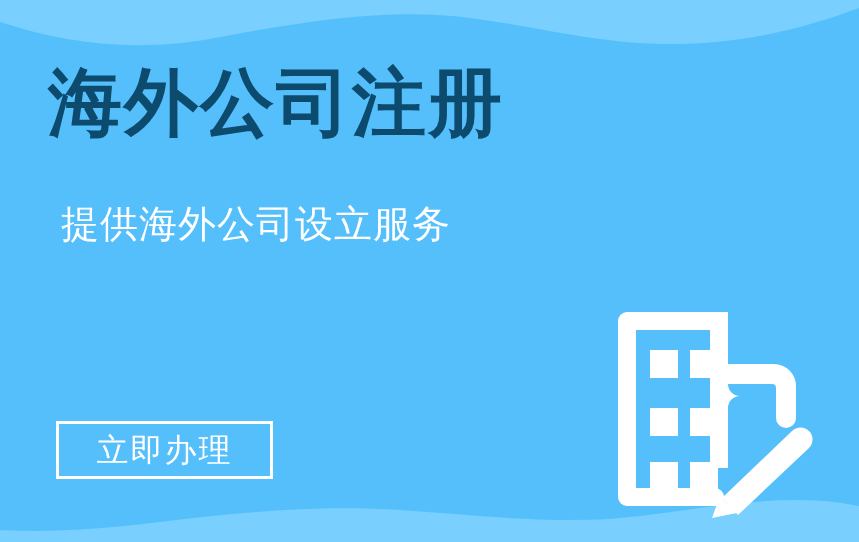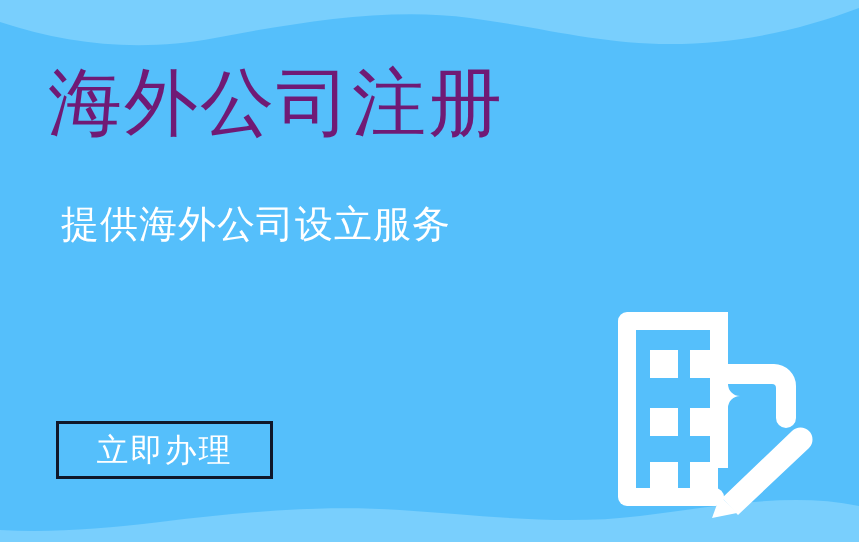--- a/index.html
+++ b/index.html
@@ -28,23 +28,23 @@
     position: absolute;
     left: 0;
     top: 0;
     width: 859px;
     height: 542px;
   }
   .title {
     position: absolute;
     left: 48px;
     top: 66px;
-    color: #701a75;
+    color: #0c4a6e;
     font-size: 74px;
-    font-weight: normal;
+    font-weight: bold;
     line-height: 1.0;
     letter-spacing: 2px;
     white-space: nowrap;
     text-align: right;
   }
   .subtitle {
     position: absolute;
     left: 49px;
     top: 205px;
     color: #ffffff;
@@ -55,21 +55,21 @@
     white-space: nowrap;
     margin-left: 12px;
   }
   .cta-button {
     position: absolute;
     left: 56px;
     top: 421px;
     width: 217px;
     height: 58px;
     box-sizing: border-box;
-    border: 3px solid #0f172a;
+    border: 3px solid #ffffff;
     background: transparent;
     display: flex;
     align-items: center;
     justify-content: center;
     cursor: pointer;
   }
   .cta-label {
     color: #ffffff;
     font-size: 32px;
     font-weight: normal;

